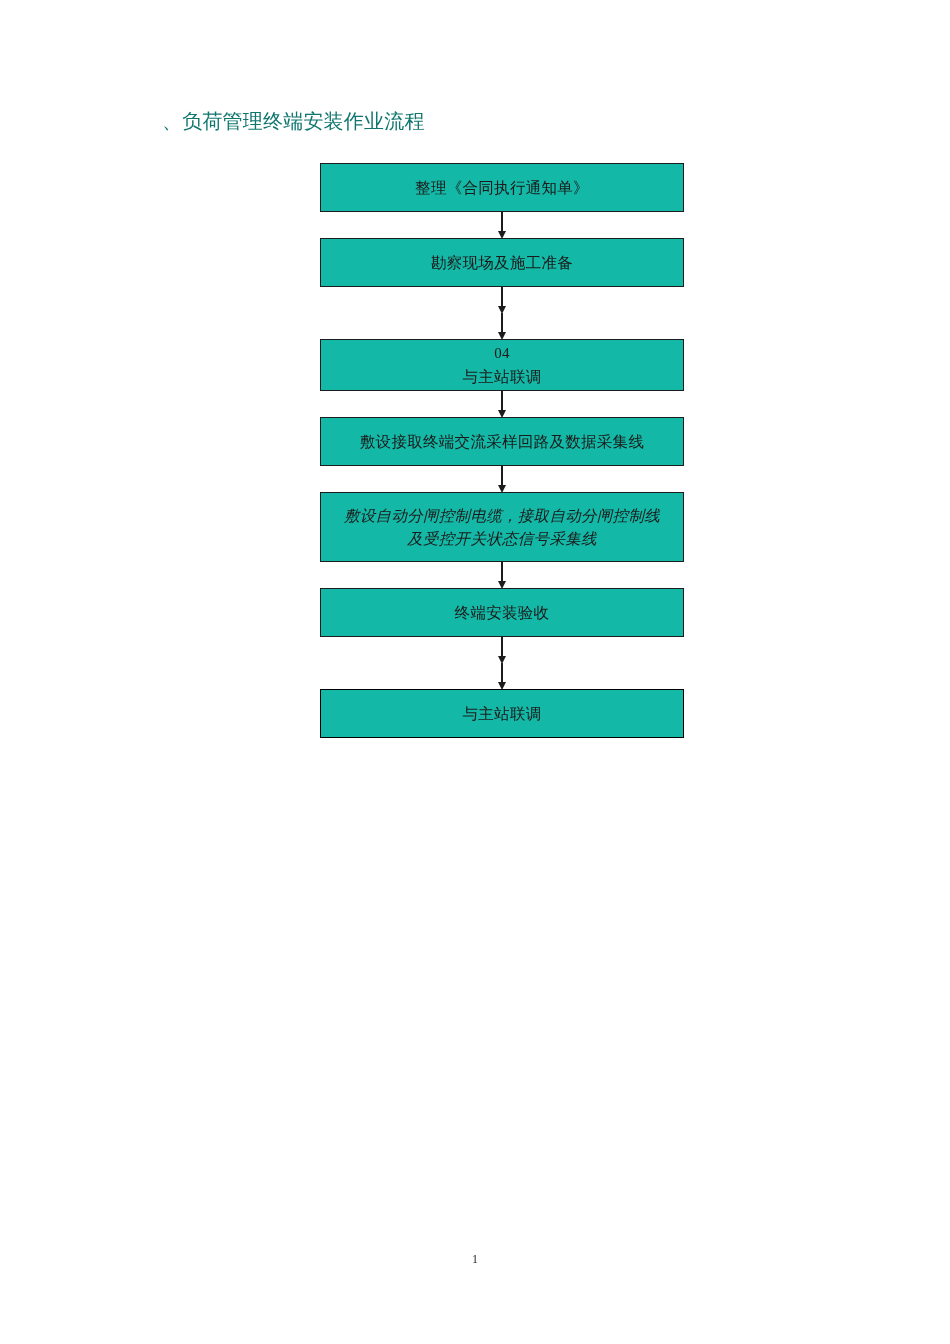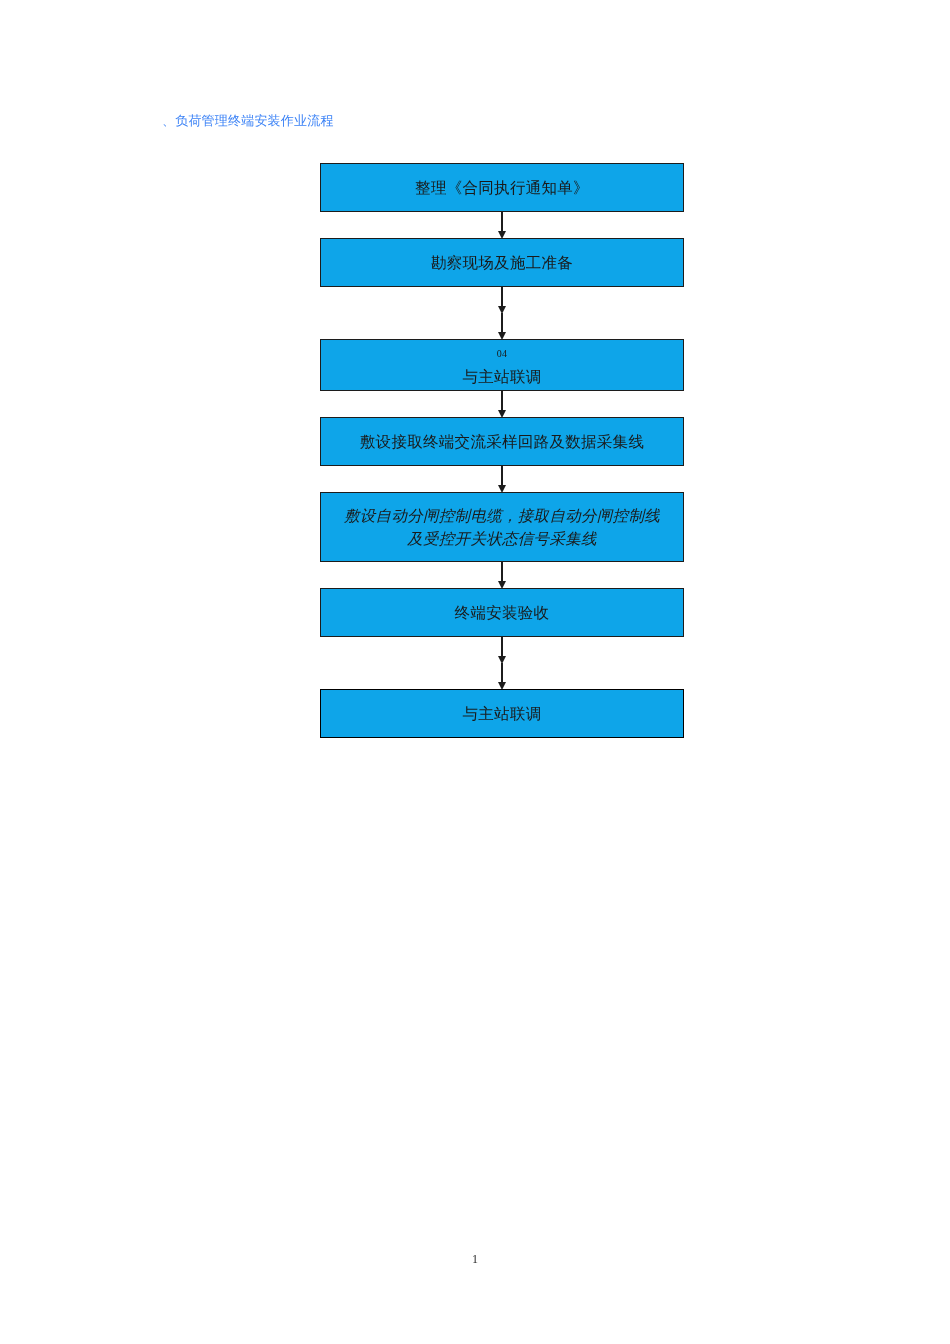--- a/index.html
+++ b/index.html
@@ -19,57 +19,57 @@
   .page {
     position: absolute;
     inset: 0;
     background: #ffffff;
   }
 
   .doc-title {
     position: absolute;
     left: 162px;
     top: 108px;
-    font-size: 13px;
+    font-size: 20px;
     line-height: 26px;
     letter-spacing: 0.2px;
-    color: #3b82f6;
+    color: #0f766e;
     white-space: nowrap;
   }
 
   .flow {
     position: absolute;
     left: 320px;
     top: 163px;
     width: 364px;
   }
 
   .node {
     position: relative;
     box-sizing: border-box;
     border: 1px solid #1c1c1c;
-    background: #0ea5e9;
+    background: #14b8a6;
     display: flex;
     flex-direction: column;
     align-items: center;
     justify-content: center;
     text-align: center;
     font-size: 15.5px;
     line-height: 23px;
     letter-spacing: 0.3px;
     color: #1a1a1a;
   }
 
   .node.h1line { height: 49px; }
   .node.h2line { height: 52px; }
   .node.h2tall { height: 70px; font-style: italic; }
   .node.emphasis { border-width: 1.6px; border-color: #000000; }
 
   .node .line { display: block; white-space: nowrap; }
-  .node .line.small { font-size: 10px; }
+  .node .line.small { font-size: 15px; }
 
   .connector {
     position: relative;
     height: 26px;
     display: flex;
     justify-content: center;
   }
   .connector .shaft {
     position: absolute;
     top: 0;

